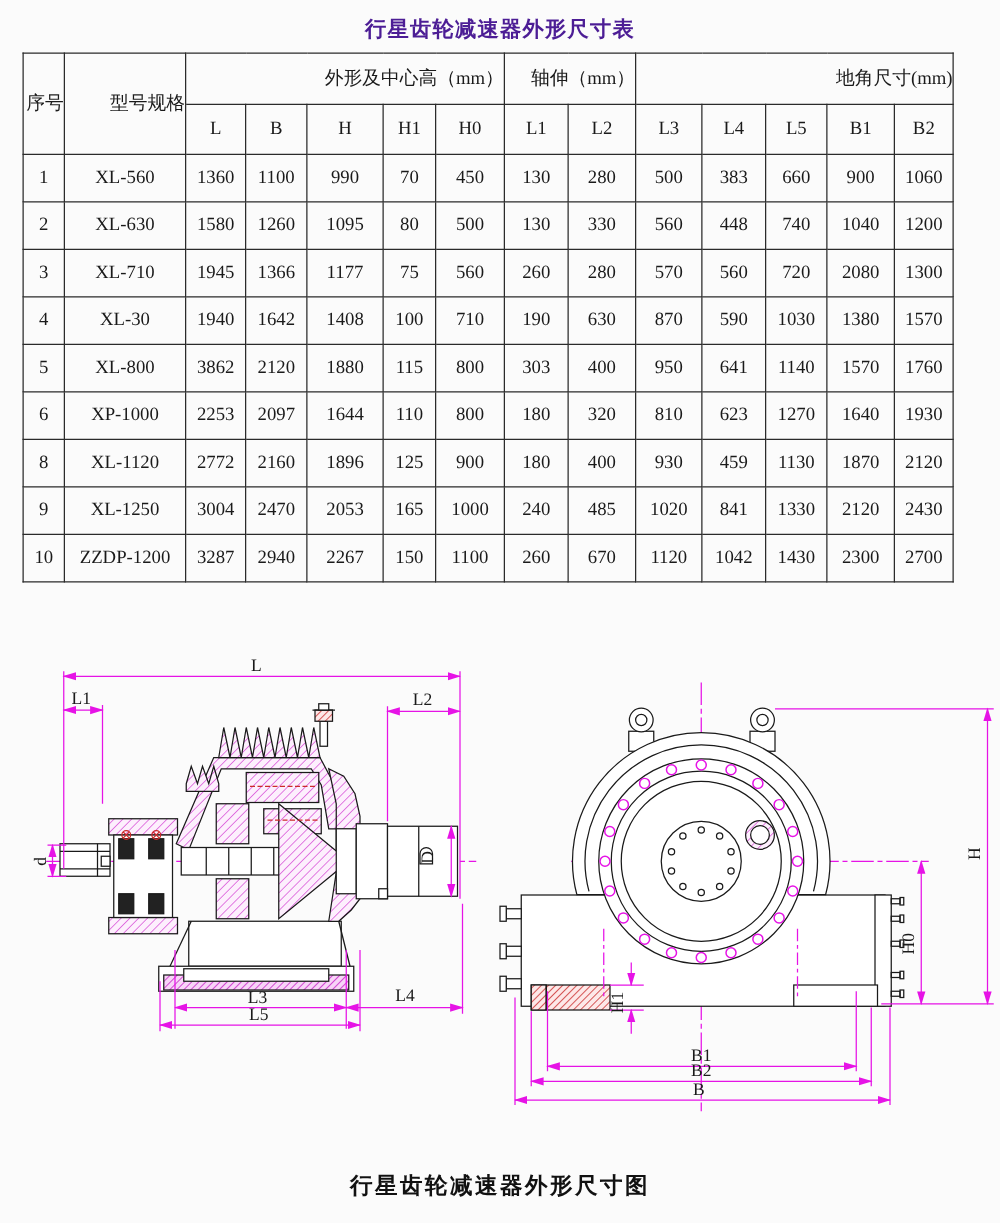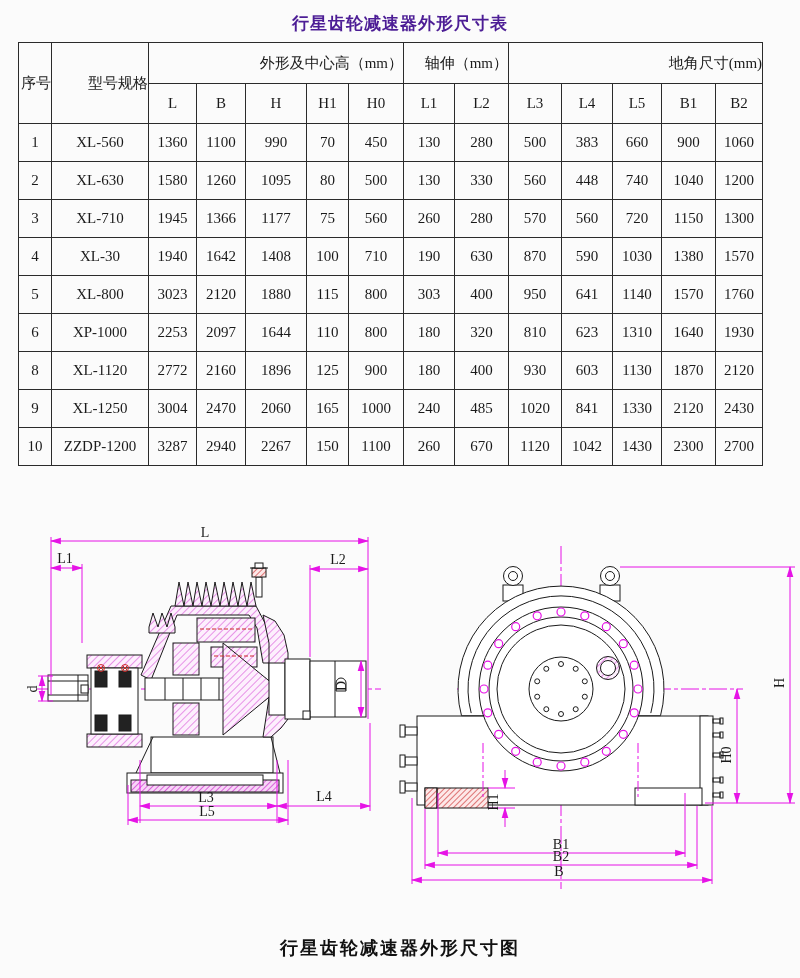--- a/index.html
+++ b/index.html
@@ -116,21 +116,21 @@
         <td>1945</td>
         <td>1366</td>
         <td>1177</td>
         <td>75</td>
         <td>560</td>
         <td>260</td>
         <td>280</td>
         <td>570</td>
         <td>560</td>
         <td>720</td>
-        <td>1150</td>
+        <td>2080</td>
         <td>1300</td>
       </tr>
       <tr>
         <td>4</td>
         <td>XL-30</td>
         <td>1940</td>
         <td>1642</td>
         <td>1408</td>
         <td>100</td>
         <td>710</td>
@@ -138,21 +138,21 @@
         <td>630</td>
         <td>870</td>
         <td>590</td>
         <td>1030</td>
         <td>1380</td>
         <td>1570</td>
       </tr>
       <tr>
         <td>5</td>
         <td>XL-800</td>
-        <td>3023</td>
+        <td>3862</td>
         <td>2120</td>
         <td>1880</td>
         <td>115</td>
         <td>800</td>
         <td>303</td>
         <td>400</td>
         <td>950</td>
         <td>641</td>
         <td>1140</td>
         <td>1570</td>
@@ -163,46 +163,46 @@
         <td>XP-1000</td>
         <td>2253</td>
         <td>2097</td>
         <td>1644</td>
         <td>110</td>
         <td>800</td>
         <td>180</td>
         <td>320</td>
         <td>810</td>
         <td>623</td>
-        <td>1310</td>
+        <td>1270</td>
         <td>1640</td>
         <td>1930</td>
       </tr>
       <tr>
         <td>8</td>
         <td>XL-1120</td>
         <td>2772</td>
         <td>2160</td>
         <td>1896</td>
         <td>125</td>
         <td>900</td>
         <td>180</td>
         <td>400</td>
         <td>930</td>
-        <td>603</td>
+        <td>459</td>
         <td>1130</td>
         <td>1870</td>
         <td>2120</td>
       </tr>
       <tr>
         <td>9</td>
         <td>XL-1250</td>
         <td>3004</td>
         <td>2470</td>
-        <td>2060</td>
+        <td>2053</td>
         <td>165</td>
         <td>1000</td>
         <td>240</td>
         <td>485</td>
         <td>1020</td>
         <td>841</td>
         <td>1330</td>
         <td>2120</td>
         <td>2430</td>
       </tr>

